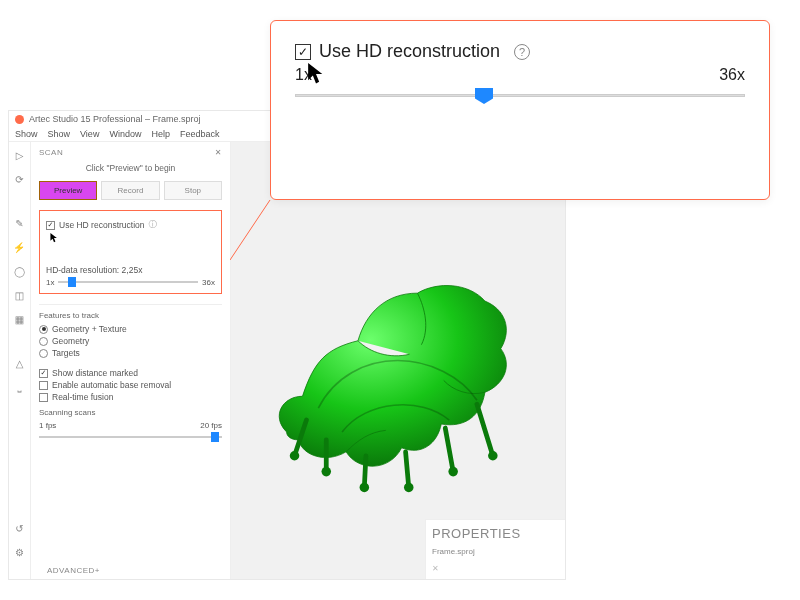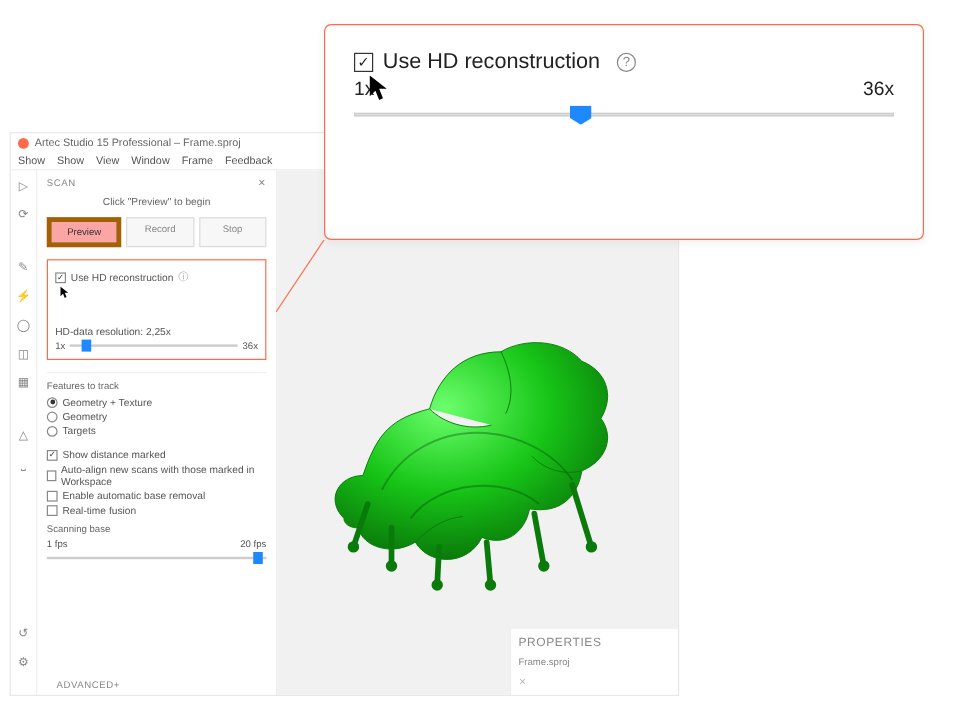--- a/index.html
+++ b/index.html
@@ -10,38 +10,38 @@
 .menubar{display:flex;gap:10px;padding:2px 6px;font-size:9px;color:#555;border-bottom:1px solid #eee}
 .body{display:flex;flex:1;min-height:0}
 .tool-col{width:22px;border-right:1px solid #eee;display:flex;flex-direction:column;align-items:center;padding-top:6px;gap:10px;color:#888}
 .tool-col .ic{width:14px;height:14px;display:flex;align-items:center;justify-content:center;cursor:pointer}
 .tool-col .sep{height:10px}
 .panel{width:200px;border-right:1px solid #eee;padding:6px 8px;font-size:8.5px;color:#555;overflow:hidden}
 .panel-head{display:flex;justify-content:space-between;align-items:center;font-size:8px;letter-spacing:.5px;color:#888;margin-bottom:6px}
 .hint{text-align:center;font-size:8.5px;color:#666;margin:6px 0 8px 0}
 .btn-row{display:flex;gap:4px;margin-bottom:10px}
 .btn{flex:1;text-align:center;font-size:8px;padding:4px 0;border:1px solid #ddd;background:#f7f7f7;color:#888;cursor:pointer}
-.btn.primary{background:#fca5a5;border:4px solid #a16207;color:#333}
+.btn.primary{background:#d946ef;border:1px solid #a16207;color:#333}
 .hd-box{border:1px solid #ff6b4a;padding:6px;margin-bottom:10px}
 .chk-line{display:flex;align-items:center;gap:4px;margin:2px 0}
 .chk{width:9px;height:9px;border:1px solid #888;display:inline-flex;align-items:center;justify-content:center;font-size:7px;color:#333;background:#fff}
 .res-label{margin:20px 0 2px 0}
 .slider-row{display:flex;align-items:center;justify-content:space-between;font-size:8px}
 .slider{position:relative;flex:1;height:10px;margin:0 4px}
 .slider .track{position:absolute;top:4px;left:0;right:0;height:2px;background:#ccc}
 .slider .thumb{position:absolute;top:0;width:8px;height:10px;background:#1e88ff}
 .sec-title{font-size:8px;color:#666;margin:6px 0 4px 0}
 .radio{width:9px;height:9px;border:1px solid #888;border-radius:50%;display:inline-flex;align-items:center;justify-content:center}
 .radio .dot{width:4px;height:4px;border-radius:50%;background:#333}
 .adv{position:absolute;left:30px;bottom:4px;right:410px;display:flex;justify-content:flex-start;font-size:8px;color:#888;letter-spacing:.5px;padding:0 8px}
 .viewport{flex:1;background:#f1f1f1;position:relative}
 .mesh{position:absolute;inset:0;display:flex;align-items:center;justify-content:center}
 .mesh svg{width:95%;height:95%}
 .props{position:absolute;right:0;bottom:0;width:140px;background:#fff;border-left:1px solid #eee;border-top:1px solid #eee;padding:6px;font-size:8px;color:#888}
-.props .pt{letter-spacing:.5px;font-size:10px;margin-bottom:6px}
+.props .pt{letter-spacing:.5px;font-size:13px;margin-bottom:6px}
 .callout{position:absolute;left:270px;top:20px;width:500px;height:180px;border:1.5px solid #ff6b4a;border-radius:6px;background:#fff;padding:20px 24px;box-shadow:0 2px 8px rgba(0,0,0,.06)}
 .callout .big-chk-line{display:flex;align-items:center;gap:8px;font-size:18px;color:#222}
 .big-chk{width:16px;height:16px;border:1.5px solid #333;display:inline-flex;align-items:center;justify-content:center;font-size:12px}
 .help-circle{width:16px;height:16px;border:1.2px solid #888;border-radius:50%;display:inline-flex;align-items:center;justify-content:center;font-size:11px;color:#888;margin-left:6px}
 .big-res{font-size:18px;color:#222;margin-top:14px}
 .big-slider-labels{display:flex;justify-content:space-between;font-size:16px;color:#222;margin-top:4px}
 .big-slider{position:relative;height:20px;margin-top:2px}
 .big-slider .bt{position:absolute;top:8px;left:0;right:0;height:3px;background:#ddd;border:1px solid #ccc}
 .big-slider .bth{position:absolute;top:2px;width:18px;height:16px;background:#1e88ff}
 .leader{position:absolute;pointer-events:none}
@@ -53,21 +53,21 @@
 <div class="app">
   <div class="titlebar">
     <span class="red-circle"></span>
     <span>Artec Studio 15 Professional – Frame.sproj</span>
   </div>
   <div class="menubar">
     <span>Show</span>
     <span>Show</span>
     <span>View</span>
     <span>Window</span>
-    <span>Frame</span>
+    <span>Help</span>
     <span>Feedback</span>
   </div>
   <div class="body">
     <div class="tool-col">
       <span class="ic">▷</span>
       <span class="ic">⟳</span>
       <span class="sep"></span>
       <span class="ic">✎</span>
       <span class="ic">⚡</span>
       <span class="ic">◯</span>
@@ -129,31 +129,27 @@
           <span class="radio"></span>
           <span>Targets</span>
         </div>
       <div style="height:6px"></div>
       <div class="chk-line">
           <span class="chk">✓</span>
           <span>Show distance marked</span>
         </div>
       <div class="chk-line">
           <span class="chk"></span>
-          <span>Auto-align new scans with those marked in Workspace</span>
-        </div>
-      <div class="chk-line">
-          <span class="chk"></span>
           <span>Enable automatic base removal</span>
         </div>
       <div class="chk-line">
           <span class="chk"></span>
           <span>Real-time fusion</span>
         </div>
-      <div class="sec-title">Scanning base</div>
+      <div class="sec-title">Scanning scans</div>
       <div class="slider-row">
         <span>1 fps</span>
         <span style="flex:1"></span>
         <span>20 fps</span>
       </div>
       <div class="slider" style="margin:2px 0">
         <div class="track"></div>
         <div class="thumb" style="left:94%"></div>
       </div>
     </div>

